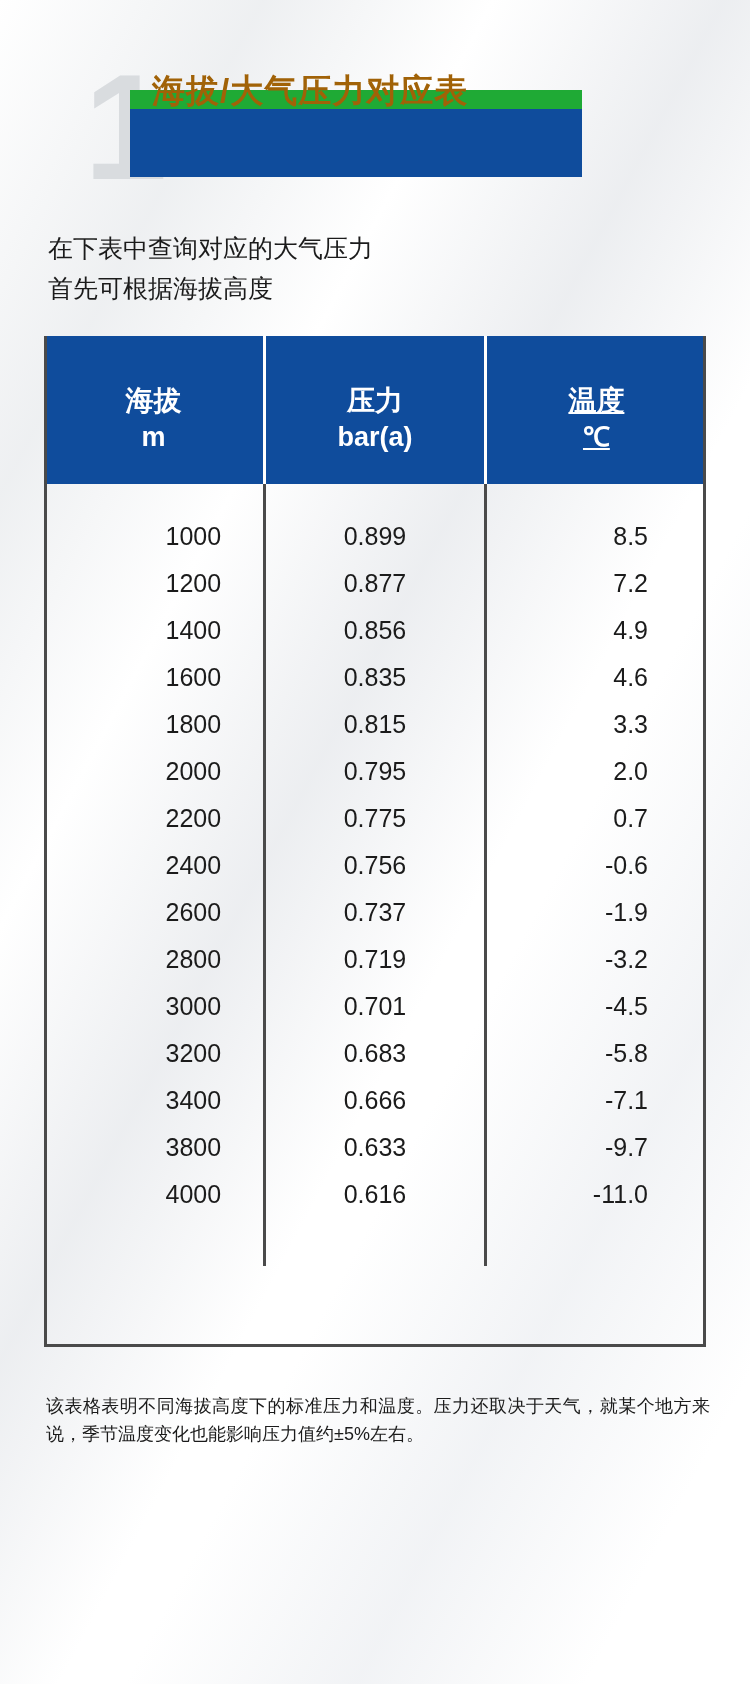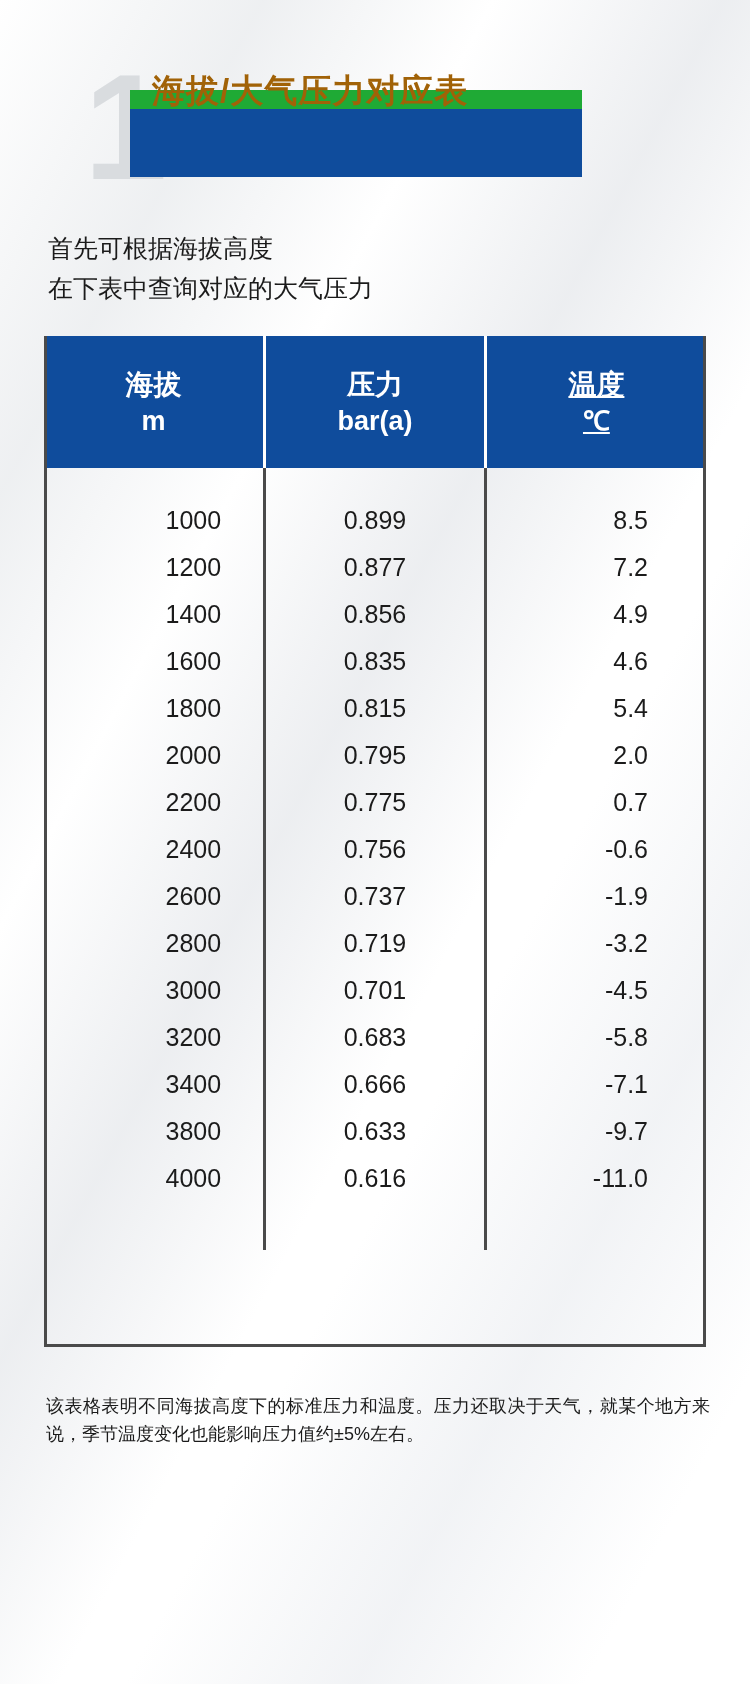--- a/index.html
+++ b/index.html
@@ -103,21 +103,21 @@
     border-collapse: collapse;
     width: 662px;
     table-layout: fixed;
   }
   table.alt-table th {
     background: #0f4c9c;
     color: #ffffff;
     font-size: 28px;
     font-weight: bold;
     line-height: 38px;
-    padding: 30px 0 30px 0;
+    padding: 46px 0 30px 0;
     border-right: 3px solid #ffffff;
     text-align: center;
     vertical-align: middle;
   }
   table.alt-table th:last-child { border-right: none; text-decoration: underline; }
   .th-unit {
     display: block;
     font-size: 27px;
     font-weight: bold;
     line-height: 34px;
@@ -178,22 +178,22 @@
   <div class="bg-sheen"></div>
 
   <div class="header">
     <div class="big-number">1</div>
     <div class="green-bar"></div>
     <div class="title-bar"></div>
   </div>
   <div class="title-text">海拔/大气压力对应表</div>
 
   <div class="intro">
+    <div>在下表中查询对应的大气压力</div>
     <div>首先可根据海拔高度</div>
-    <div>在下表中查询对应的大气压力</div>
   </div>
 
   <div class="table-wrap">
     <table class="alt-table">
       <thead>
         <tr>
           <th>
             <span>海拔</span>
             <span class="th-unit">m</span>
           </th>
@@ -229,21 +229,21 @@
             <td class="col2">4.9</td>
           </tr>
           <tr>
             <td class="col0">1600</td>
             <td class="col1">0.835</td>
             <td class="col2">4.6</td>
           </tr>
           <tr>
             <td class="col0">1800</td>
             <td class="col1">0.815</td>
-            <td class="col2">5.4</td>
+            <td class="col2">3.3</td>
           </tr>
           <tr>
             <td class="col0">2000</td>
             <td class="col1">0.795</td>
             <td class="col2">2.0</td>
           </tr>
           <tr>
             <td class="col0">2200</td>
             <td class="col1">0.775</td>
             <td class="col2">0.7</td>

